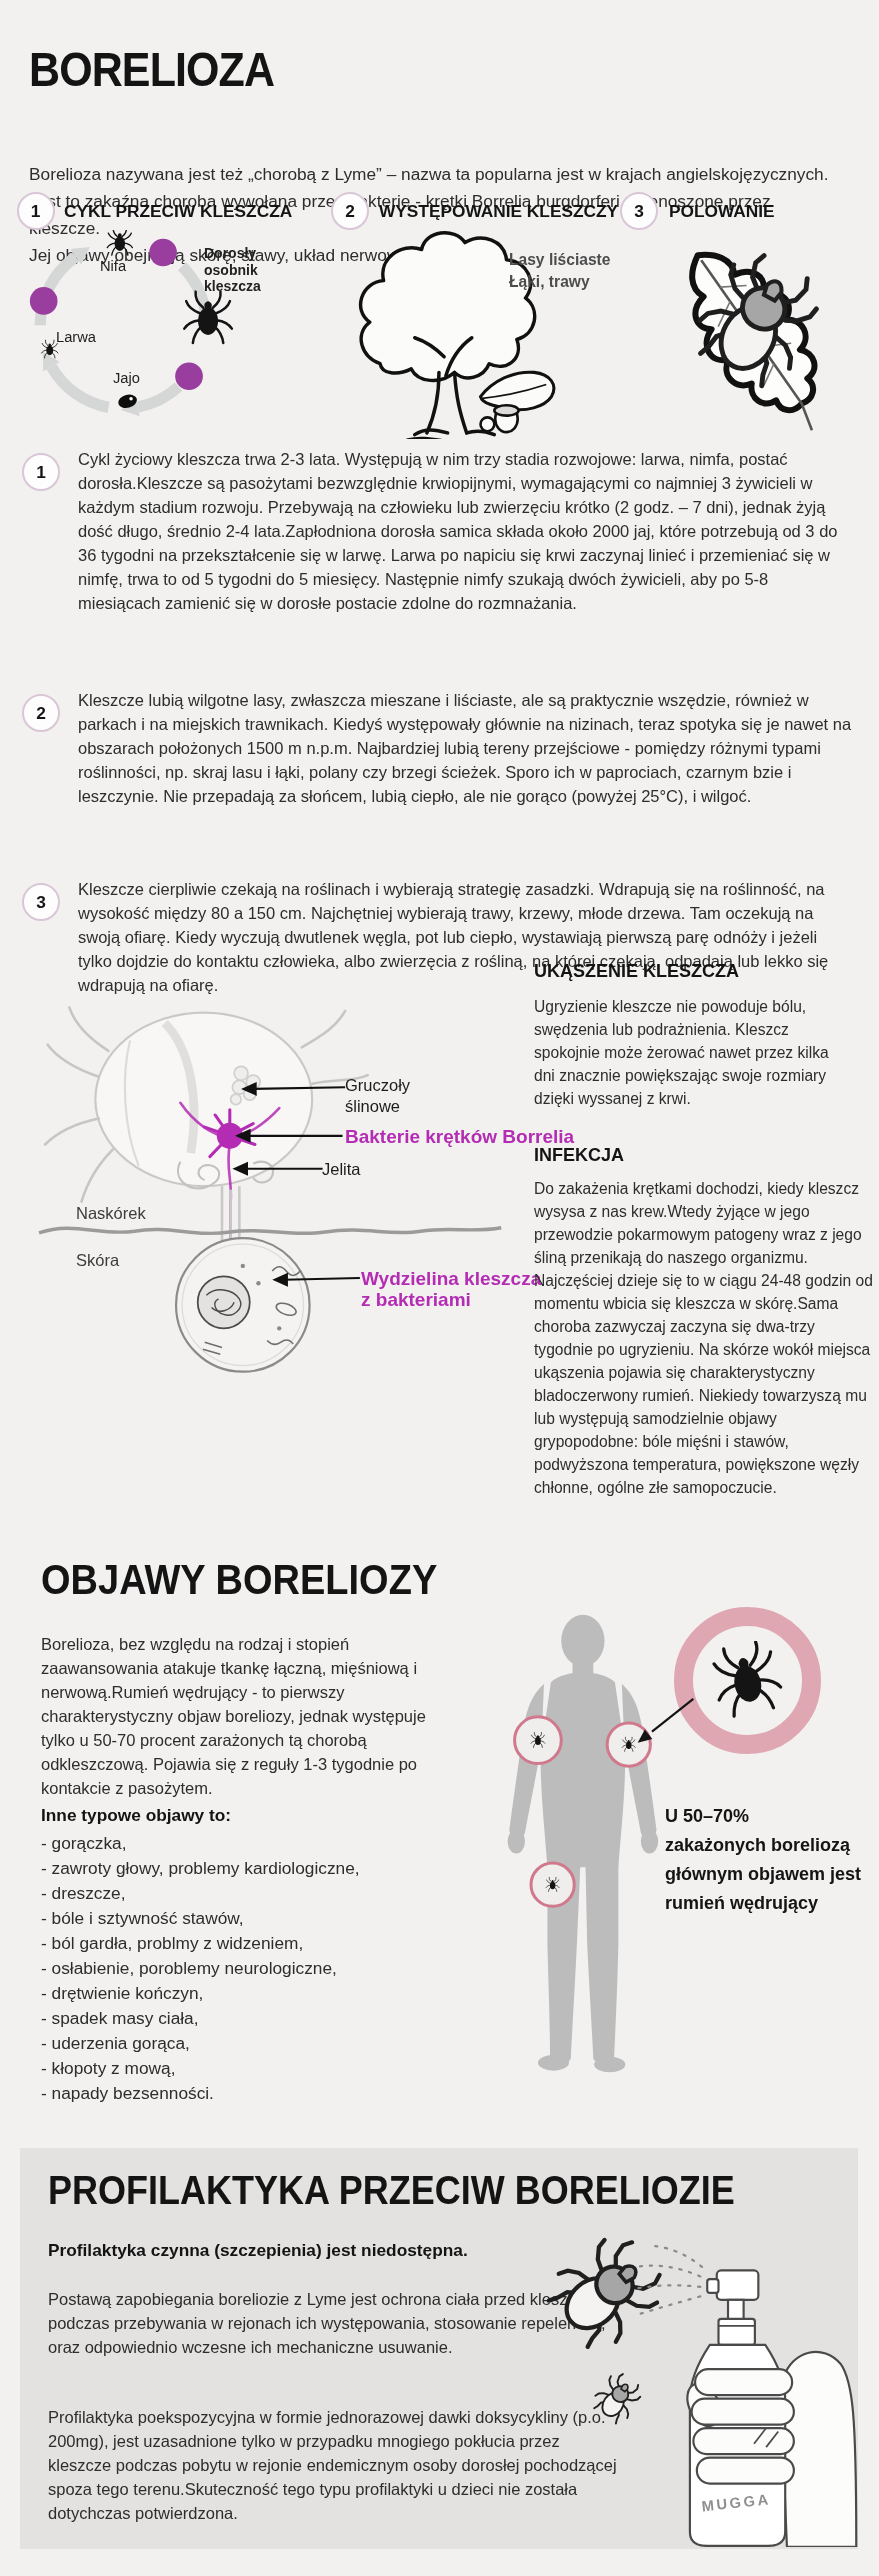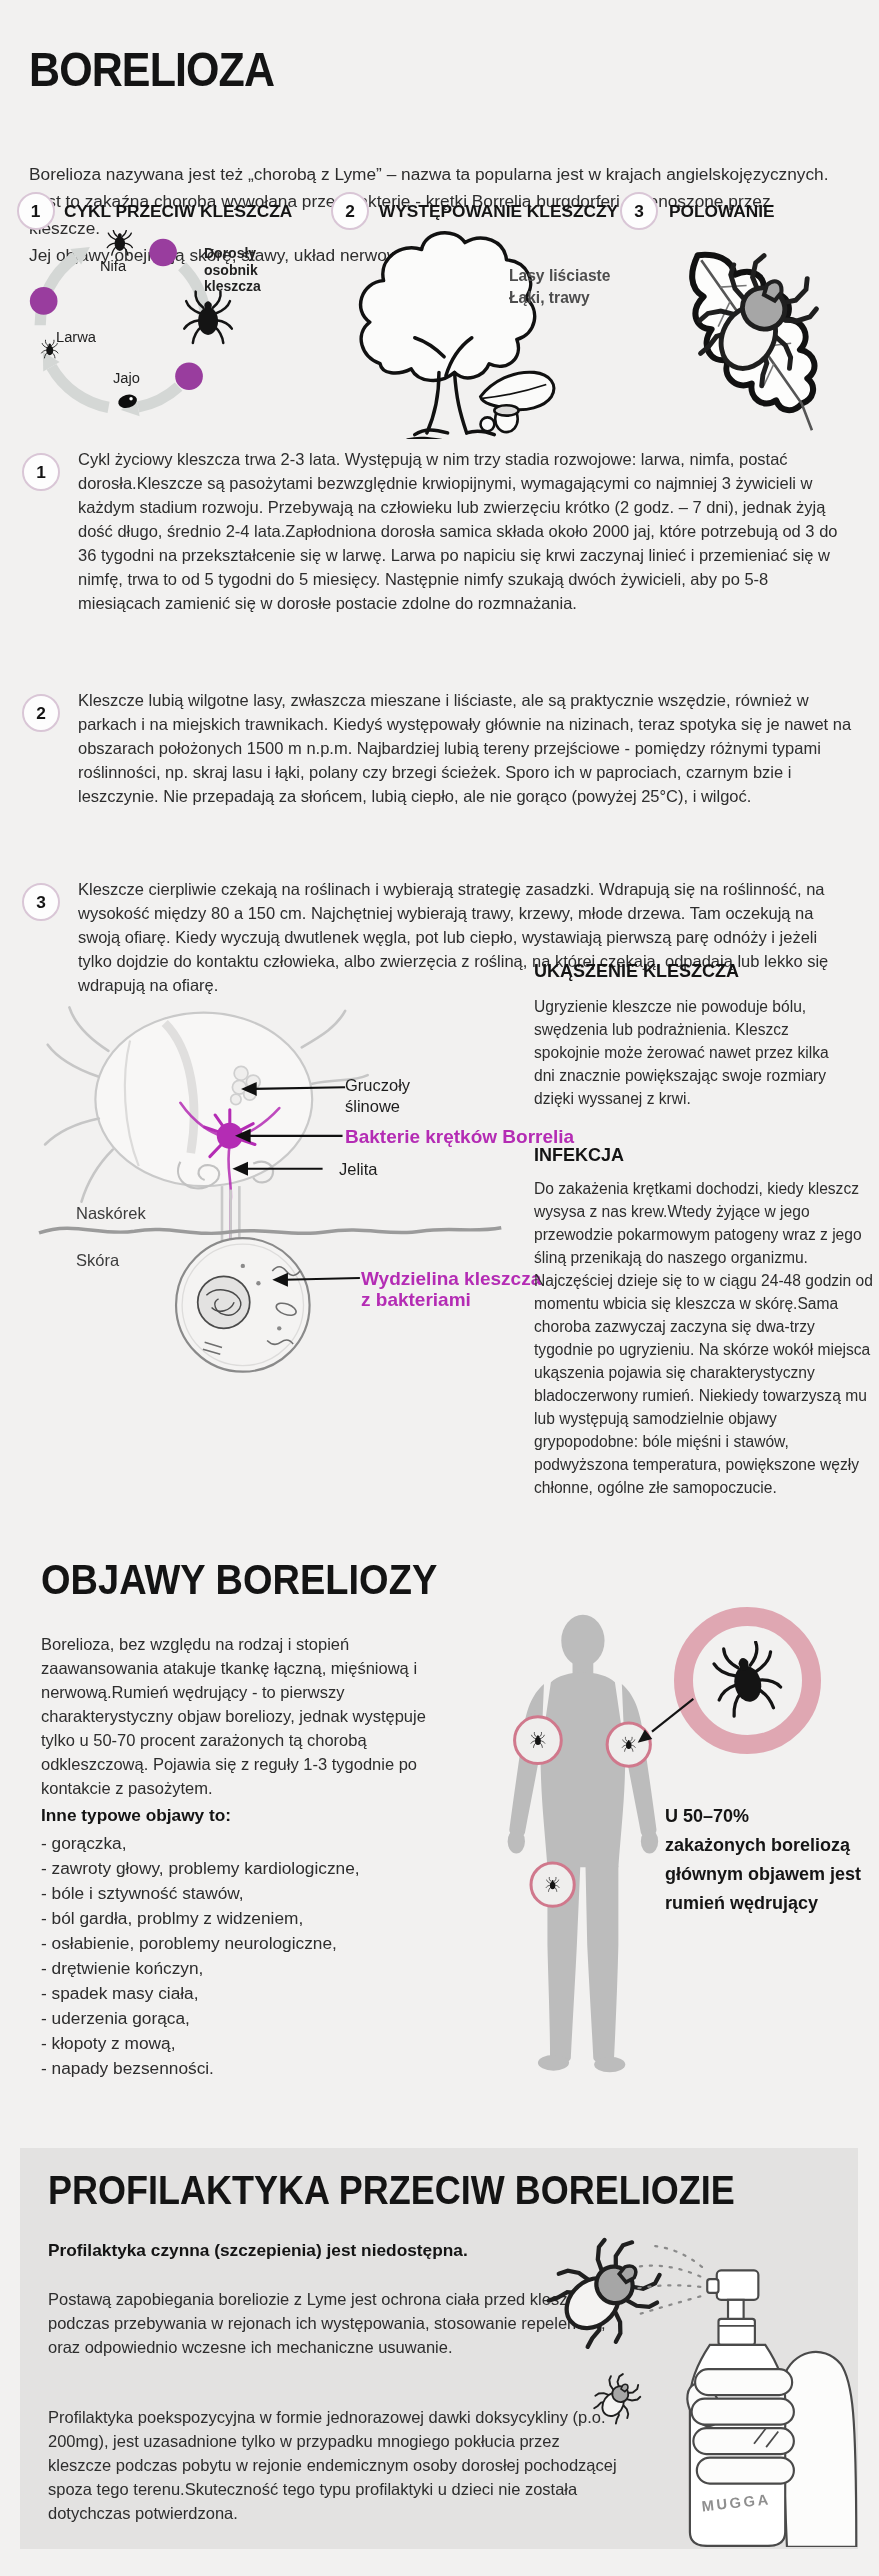--- a/index.html
+++ b/index.html
@@ -130,21 +130,21 @@
       <path d="M92,246 C108,242 124,246 140,248"></path>
     </g>
     <g>
       <path d="M176,196 C190,178 214,166 238,168 C256,170 266,182 258,196 C250,208 228,214 208,210 C192,207 178,204 176,196 Z" fill="#fbfbfa" stroke="#111" stroke-width="3.5"></path>
       <path d="M178,198 C198,196 222,192 252,182" stroke="#111" stroke-width="2" fill="none"></path>
       <ellipse cx="206" cy="222" rx="13" ry="15" fill="#fbfbfa" stroke="#111" stroke-width="3"></ellipse>
       <ellipse cx="206" cy="212" rx="14" ry="6" fill="#dcdbda" stroke="#111" stroke-width="3"></ellipse>
       <circle cx="184" cy="228" r="8" fill="#fbfbfa" stroke="#111" stroke-width="3"></circle>
     </g>
   </svg>
-  <div class="abs prel" style="left:509px;top:249px;font-size:15.6px;line-height:22px;color:var(--label_gray);font-weight:600;margin-top:16px;">Lasy liściaste
+  <div class="abs prel" style="left:509px;top:249px;font-size:15.6px;line-height:22px;color:var(--label_gray);font-weight:600;">Lasy liściaste
 Łąki, trawy</div>
 
   <svg class="abs" style="left:620px;top:224px;" width="260" height="221" viewBox="0 0 300 255">
     <g transform="translate(150,122) rotate(-35)">
       <path d="M0,-105 C18,-95 30,-80 22,-62 C44,-58 52,-38 36,-26 C58,-18 60,6 40,14 C58,24 54,48 34,52 C46,64 40,84 22,84 C26,98 14,108 0,104 C-14,108 -26,98 -22,84 C-40,84 -46,64 -34,52 C-54,48 -58,24 -40,14 C-60,6 -58,-18 -36,-26 C-52,-38 -44,-58 -22,-62 C-30,-80 -18,-95 0,-105 Z" fill="#fdfdfc" stroke="#111" stroke-width="7" stroke-linejoin="round"></path>
       <path d="M0,-98 L0,104 L-8,136" stroke="#555" stroke-width="3" fill="none"></path>
       <g stroke="#777" stroke-width="1.8" fill="none">
         <path d="M0,-60 L26,-44"></path>
           <path d="M0,-20 L34,-4"></path>
           <path d="M0,24 L30,40"></path>
@@ -254,38 +254,39 @@
     <g fill="#101010">
       <polygon points="248,106 266,98 266,114"></polygon>
       <polygon points="241,160 259,152 259,168"></polygon>
       <polygon points="238,198 256,190 256,206"></polygon>
       <polygon points="284,326 302,318 302,334"></polygon>
     </g>
   </svg>
   <div class="abs anat-label prel" style="left:345px;top:1075px;">Gruczoły
 ślinowe</div>
   <div class="abs magenta-label" style="left:345px;top:1126px;">Bakterie krętków Borrelia</div>
-  <div class="abs anat-label" style="left:339px;top:1159px;">Jelita</div>
+  <div class="abs anat-label" style="left:322px;top:1159px;">Jelita</div>
   <div class="abs anat-label" style="left:76px;top:1203px;color:#3c3c3c;">Naskórek</div>
   <div class="abs anat-label" style="left:76px;top:1250px;color:#3c3c3c;">Skóra</div>
   <div class="abs magenta-label prel" style="left:361px;top:1268px;">Wydzielina kleszcza
 z bakteriami</div>
 
   <div class="abs col-head" style="left:534px;top:961px;">UKĄSZENIE KLESZCZA</div>
   <div class="abs col-txt" style="left:534px;top:995px;width:302px;">Ugryzienie kleszcze nie powoduje bólu, swędzenia lub podrażnienia. Kleszcz spokojnie może żerować nawet przez kilka dni znacznie powiększając swoje rozmiary dzięki wyssanej z krwi.</div>
   <div class="abs col-head" style="left:534px;top:1145px;">INFEKCJA</div>
   <div class="abs col-txt" style="left:534px;top:1177px;width:340px;">Do zakażenia krętkami dochodzi, kiedy kleszcz wysysa z nas krew.Wtedy żyjące w jego przewodzie pokarmowym patogeny wraz z jego śliną przenikają do naszego organizmu. Najczęściej dzieje się to w ciągu 24-48 godzin od momentu wbicia się kleszcza w skórę.Sama choroba zazwyczaj zaczyna się dwa-trzy tygodnie po ugryzieniu. Na skórze wokół miejsca ukąszenia pojawia się charakterystyczny bladoczerwony rumień. Niekiedy towarzyszą mu lub występują samodzielnie objawy grypopodobne: bóle mięśni i stawów, podwyższona temperatura, powiększone węzły chłonne, ogólne złe samopoczucie.</div>
 
   <h2 class="abs h-big" style="left:41px;top:1556px;font-size:38px;letter-spacing:0;">OBJAWY BORELIOZY</h2>
   <div class="abs" style="left:41px;top:1632px;width:422px;font-size:16.5px;line-height:24px;">Borelioza, bez względu na rodzaj i stopień zaawansowania atakuje tkankę łączną, mięśniową i nerwową.Rumień wędrujący - to pierwszy charakterystyczny objaw boreliozy, jednak występuje tylko u 50-70 procent zarażonych tą chorobą odkleszczową. Pojawia się z reguły 1-3 tygodnie po kontakcie z pasożytem.</div>
   <div class="abs" style="left:41px;top:1805px;font-size:17.3px;font-weight:700;color:var(--text_dark);">Inne typowe objawy to:</div>
   <div class="abs" style="left:41px;top:1831px;width:416px;">
 
   <div class="sym-item">- gorączka,</div>
       <div class="sym-item">- zawroty głowy, problemy kardiologiczne,</div>
+      <div class="sym-item">- dreszcze,</div>
       <div class="sym-item">- bóle i sztywność stawów,</div>
       <div class="sym-item">- ból gardła, problmy z widzeniem,</div>
       <div class="sym-item">- osłabienie, poroblemy neurologiczne,</div>
       <div class="sym-item">- drętwienie kończyn,</div>
       <div class="sym-item">- spadek masy ciała,</div>
       <div class="sym-item">- uderzenia gorąca,</div>
       <div class="sym-item">- kłopoty z mową,</div>
       <div class="sym-item">- napady bezsenności.</div>
     </div>
 

